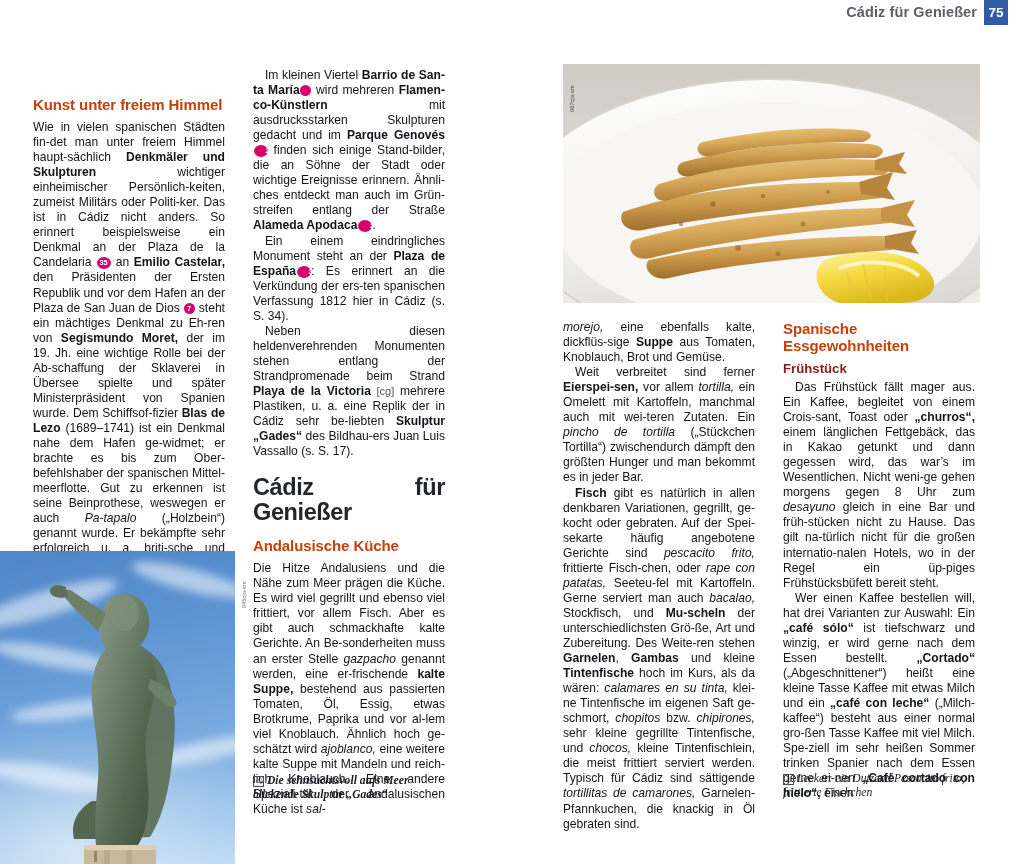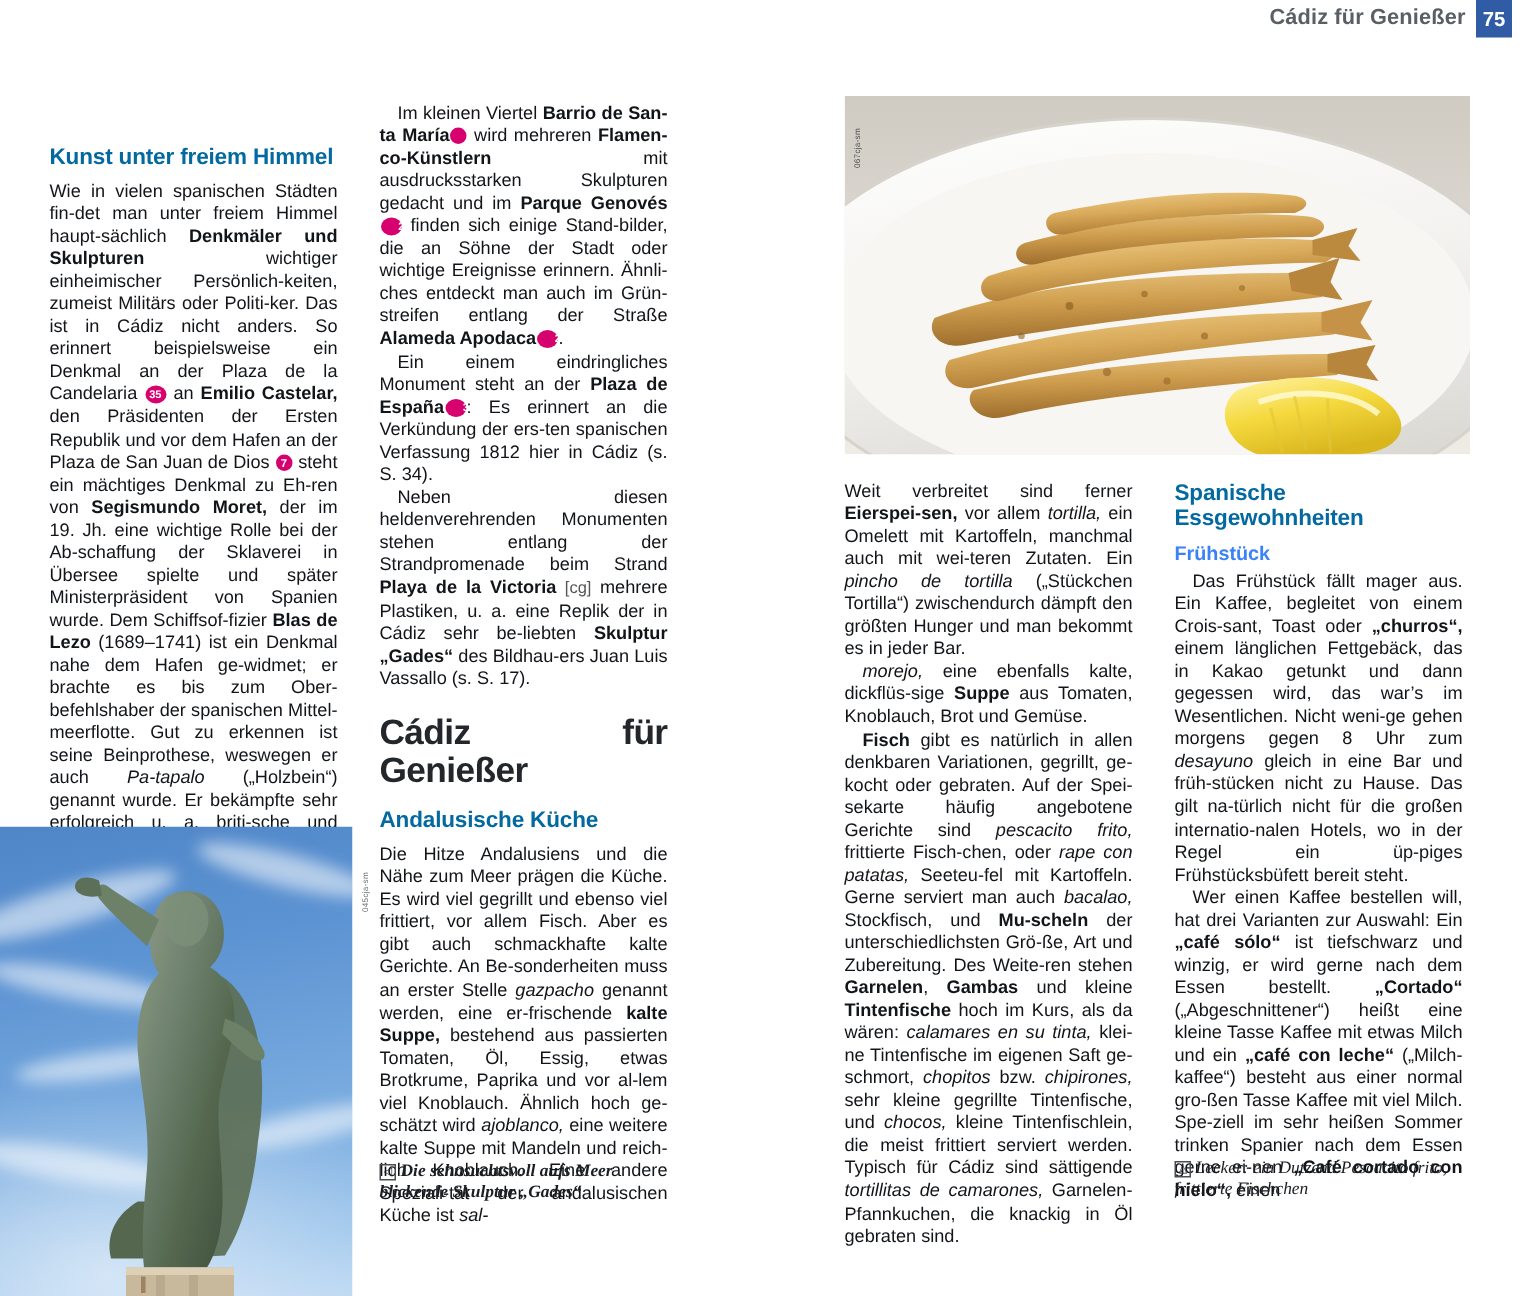--- a/index.html
+++ b/index.html
@@ -46,30 +46,30 @@
   #col1{left:33px;top:96px;width:192px;}
   #col2{left:253px;top:68px;width:192px;}
   #col3{left:563px;top:320px;width:192px;}
   #col4{left:783px;top:320px;width:192px;}
 
   b,strong{font-weight:bold;}
   i,em{font-style:italic;}
 
   
   .h-section{
-    color:#0369a1;font-size:15px;font-weight:bold;line-height:17px;
+    color:#c2410c;font-size:15px;font-weight:bold;line-height:17px;
     margin:0 0 7px 0;letter-spacing:-.1px;
     font-family:"Liberation Sans", sans-serif;
   }
   .h-chapter{
     color:#23272c;font-size:23.5px;font-weight:bold;line-height:25px;
     margin:0 0 12px 0;letter-spacing:-.4px;
   }
   .h-sub{
-    color:#3b82f6;font-size:13.2px;font-weight:bold;line-height:15px;
+    color:#7f1d1d;font-size:13.2px;font-weight:bold;line-height:15px;
     margin:0 0 4px 0;
   }
   .gap-before{margin-top:16px;}
 
   
   .mapnum{
     display:inline-block;background:#d6006e;color:#fff;
     border-radius:50%;width:11px;height:11px;line-height:11px;
     font-size:7.6px;font-weight:bold;text-align:center;
     vertical-align:1px;margin:0 .5px;font-family:"Liberation Sans",sans-serif;
@@ -136,22 +136,22 @@
     <p style="text-indent:12px;"><span>Im kleinen Viertel </span><b>Barrio de San-ta María</b><span class="mapnum">3</span><span> wird mehreren </span><b>Flamen-co-Künstlern</b><span> mit ausdrucksstarken Skulpturen gedacht und im </span><b>Parque Genovés</b><span class="mapnum wide">25</span><span> finden sich einige Stand-bilder, die an Söhne der Stadt oder wichtige Ereignisse erinnern. Ähnli-ches entdeckt man auch im Grün-streifen entlang der Straße </span><b>Alameda Apodaca</b><span class="mapnum wide">26</span><span>.</span></p>
     <p><span>Ein einem eindringliches Monument steht an der </span><b>Plaza de España</b><span class="mapnum wide">32</span><span>: Es erinnert an die Verkündung der ers-ten spanischen Verfassung 1812 hier in Cádiz (s. S. 34).</span></p>
     <p><span>Neben diesen heldenverehrenden Monumenten stehen entlang der Strandpromenade beim Strand </span><b>Playa de la Victoria</b><span class="brk"> [cg] </span><span>mehrere Plastiken, u. a. eine Replik der in Cádiz sehr be-liebten </span><b>Skulptur „Gades“</b><span> des Bildhau-ers Juan Luis Vassallo (s. S. 17).</span></p>
 
     <h1 class="h-chapter gap-before">Cádiz für Genießer</h1>
     <h2 class="h-section">Andalusische Küche</h2>
     <p><span>Die Hitze Andalusiens und die Nähe zum Meer prägen die Küche. Es wird viel gegrillt und ebenso viel frittiert, vor allem Fisch. Aber es gibt auch schmackhafte kalte Gerichte. An Be-sonderheiten muss an erster Stelle </span><i>gazpacho</i><span> genannt werden, eine er-frischende </span><b>kalte Suppe,</b><span> bestehend aus passierten Tomaten, Öl, Essig, etwas Brotkrume, Paprika und vor al-lem viel Knoblauch. Ähnlich hoch ge-schätzt wird </span><i>ajoblanco,</i><span> eine weitere kalte Suppe mit Mandeln und reich-lich Knoblauch. Eine andere Speziali-tät der andalusischen Küche ist </span><i>sal-</i></p>
   </div>
 
   <div class="col" id="col3">
+    <p><i>morejo,</i><span> eine ebenfalls kalte, dickflüs-sige </span><b>Suppe</b><span> aus Tomaten, Knoblauch, Brot und Gemüse.</span></p>
     <p><span>Weit verbreitet sind ferner </span><b>Eierspei-sen,</b><span> vor allem </span><i>tortilla,</i><span> ein Omelett mit Kartoffeln, manchmal auch mit wei-teren Zutaten. Ein </span><i>pincho de tortilla</i><span> („Stückchen Tortilla“) zwischendurch dämpft den größten Hunger und man bekommt es in jeder Bar.</span></p>
-    <p><i>morejo,</i><span> eine ebenfalls kalte, dickflüs-sige </span><b>Suppe</b><span> aus Tomaten, Knoblauch, Brot und Gemüse.</span></p>
     <p><b>Fisch</b><span> gibt es natürlich in allen denkbaren Variationen, gegrillt, ge-kocht oder gebraten. Auf der Spei-sekarte häufig angebotene Gerichte sind </span><i>pescacito frito,</i><span> frittierte Fisch-chen, oder </span><i>rape con patatas,</i><span> Seeteu-fel mit Kartoffeln. Gerne serviert man auch </span><i>bacalao,</i><span> Stockfisch, und </span><b>Mu-scheln</b><span> der unterschiedlichsten Grö-ße, Art und Zubereitung. Des Weite-ren stehen </span><b>Garnelen</b><span>, </span><b>Gambas</b><span> und kleine </span><b>Tintenfische</b><span> hoch im Kurs, als da wären: </span><i>calamares en su tinta,</i><span> klei-ne Tintenfische im eigenen Saft ge-schmort, </span><i>chopitos</i><span> bzw. </span><i>chipirones,</i><span> sehr kleine gegrillte Tintenfische, und </span><i>chocos,</i><span> kleine Tintenfischlein, die meist frittiert serviert werden. Typisch für Cádiz sind sättigende </span><i>tortillitas de camarones,</i><span> Garnelen-Pfannkuchen, die knackig in Öl gebraten sind.</span></p>
   </div>
 
   <div class="col" id="col4">
     <h2 class="h-section">Spanische Essgewohnheiten</h2>
     <h3 class="h-sub">Frühstück</h3>
     <p style="text-indent:12px;"><span>Das Frühstück fällt mager aus. Ein Kaffee, begleitet von einem Crois-sant, Toast oder </span><b>„churros“,</b><span> einem länglichen Fettgebäck, das in Kakao getunkt und dann gegessen wird, das war’s im Wesentlichen. Nicht weni-ge gehen morgens gegen 8 Uhr zum </span><i>desayuno</i><span> gleich in eine Bar und früh-stücken nicht zu Hause. Das gilt na-türlich nicht für die großen internatio-nalen Hotels, wo in der Regel ein üp-piges Frühstücksbüfett bereit steht.</span></p>
     <p><span>Wer einen Kaffee bestellen will, hat drei Varianten zur Auswahl: Ein </span><b>„café sólo“</b><span> ist tiefschwarz und winzig, er wird gerne nach dem Essen bestellt. </span><b>„Cortado“</b><span> („Abgeschnittener“) heißt eine kleine Tasse Kaffee mit etwas Milch und ein </span><b>„café con leche“</b><span> („Milch-kaffee“) besteht aus einer normal gro-ßen Tasse Kaffee mit viel Milch. Spe-ziell im sehr heißen Sommer trinken Spanier nach dem Essen gerne ei-nen </span><b>„Café cortado con hielo“,</b><span> einen</span></p>
   </div>
 

